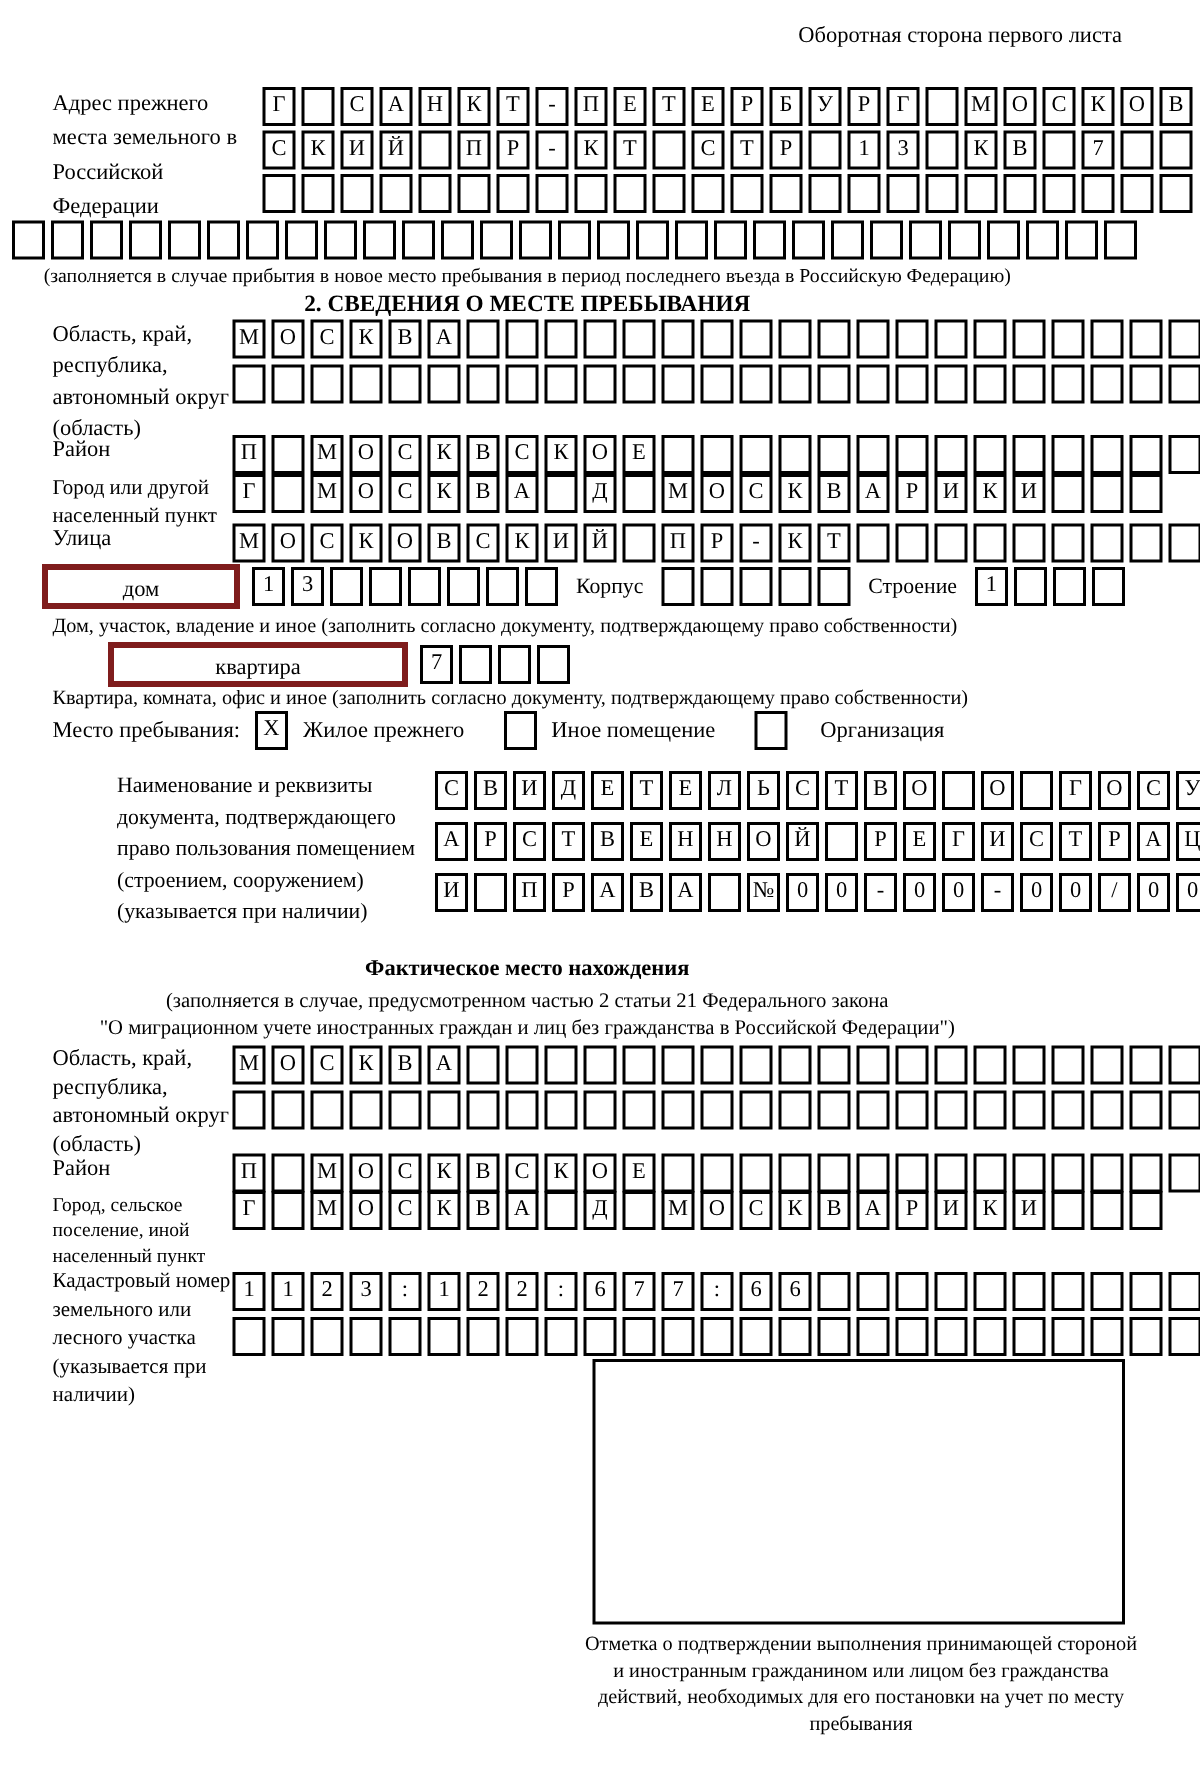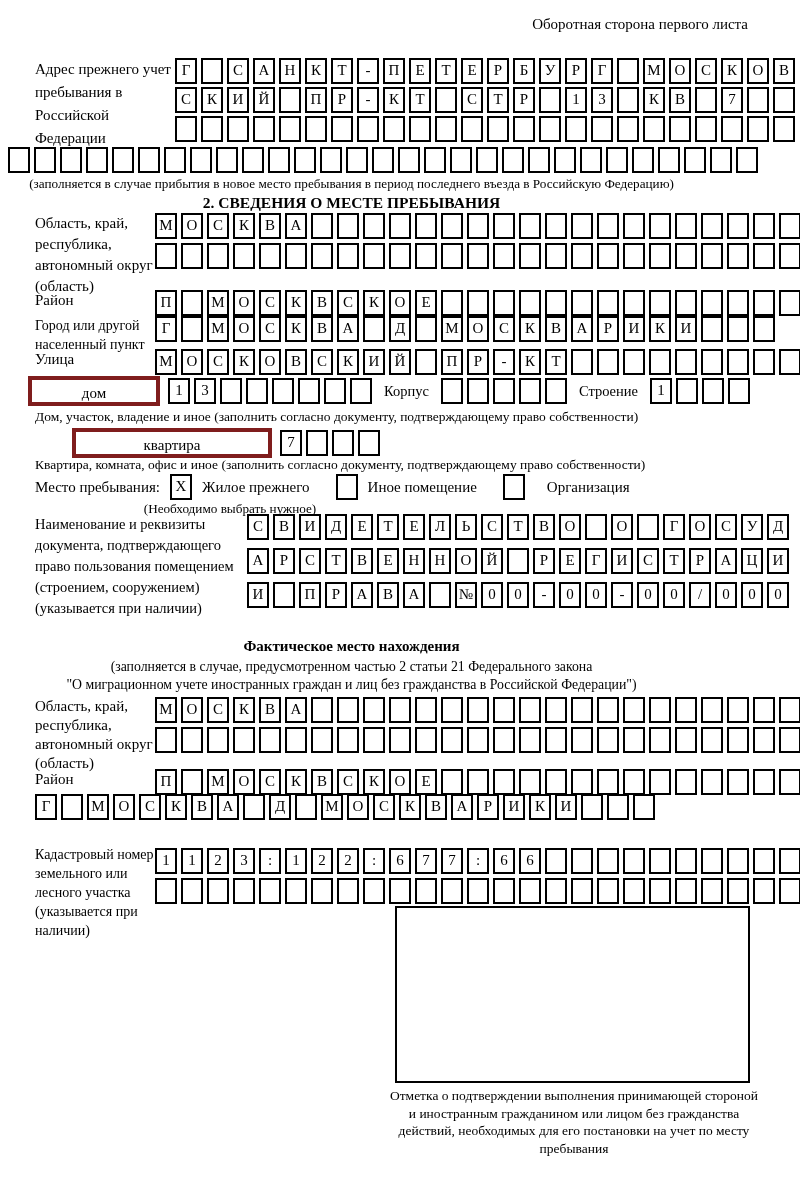--- a/index.html
+++ b/index.html
@@ -22,21 +22,21 @@
     width: 22px; height: 26px;
     border: 2px solid #000;
     font-size: 15px; line-height: 21px;
     text-align: center;
     flex: 0 0 auto;
   }
   .fieldblock { display: flex; align-items: flex-start; }
   .flabel { font-size: 15px; line-height: 21px; flex: 0 0 auto; }
   .flabel.w140 { width: 140px; line-height: 23px; }
   .flabel.w120 { width: 120px; }
-  .flabel.w212 { width: 212px; font-size: 14.5px; }
+  .flabel.w212 { width: 212px; font-size: 14.5px; margin-left: 43px; }
   .flabel.small { font-size: 14px; line-height: 19px; }
   .flabel.tiny { font-size: 13px; line-height: 17px; }
   .note { font-size: 13.2px; line-height: 16px; }
   .center { text-align: center; width: 703px; left: 0; }
   .heading { font-weight: bold; font-size: 15.5px; }
   .widebox {
     border: 4px solid #7f1d1d; height: 30px;
     text-align: center; font-size: 15px; line-height: 26px;
     flex: 0 0 auto;
   }
@@ -52,21 +52,21 @@
   .stamp-box { border: 2px solid #000; background: #fff; }
 </style>
 </head>
 <body>
 
 <div class="page">
 
   <div class="abs note" style="top:16px; right:52px; font-size:15px;">Оборотная сторона первого листа</div>
 
   <div class="abs fieldblock" style="top:58px; left:35px;">
-    <div class="flabel w140">Адрес прежнего учет пребывания в Российской Федерации</div>
+    <div class="flabel w140">Адрес прежнего места земельного в Российской Федерации</div>
     <div class="rows">
       <div class="cellrow">
           <div class="cell">Г</div>
           <div class="cell"></div>
           <div class="cell">С</div>
           <div class="cell">А</div>
           <div class="cell">Н</div>
           <div class="cell">К</div>
           <div class="cell">Т</div>
           <div class="cell">-</div>
@@ -373,21 +373,20 @@
 
   <div class="abs stayrow" style="top:474px; left:35px;">
     <span class="flabel" style="margin-right:10px;">Место пребывания:</span>
     <span class="checkbox">X</span>
     <span class="flabel" style="margin:0 26px 0 10px;">Жилое прежнего</span>
     <span class="checkbox"></span>
     <span class="flabel" style="margin:0 26px 0 10px;">Иное помещение</span>
     <span class="checkbox"></span>
     <span class="flabel" style="margin-left:22px;">Организация</span>
   </div>
-  <div class="abs note" style="top:501px; left:35px; width:390px; text-align:center;">(Необходимо выбрать нужное)</div>
 
   <div class="abs fieldblock" style="top:514px; left:35px;">
     <div class="flabel w212">Наименование и реквизиты документа, подтверждающего право пользования помещением (строением, сооружением) (указывается при наличии)</div>
     <div class="rows g8">
       <div class="cellrow">
           <div class="cell">С</div>
           <div class="cell">В</div>
           <div class="cell">И</div>
           <div class="cell">Д</div>
           <div class="cell">Е</div>
@@ -546,20 +545,21 @@
         <div class="cell"></div>
         <div class="cell"></div>
         <div class="cell"></div>
         <div class="cell"></div>
         <div class="cell"></div>
         <div class="cell"></div>
       </div>
   </div>
 
   <div class="abs fieldblock" style="top:794px; left:35px;">
+    <div class="flabel w120 tiny">Город, сельское поселение, иной населенный пункт</div>
     <div class="cellrow">
         <div class="cell">Г</div>
         <div class="cell"></div>
         <div class="cell">М</div>
         <div class="cell">О</div>
         <div class="cell">С</div>
         <div class="cell">К</div>
         <div class="cell">В</div>
         <div class="cell">А</div>
         <div class="cell"></div>

